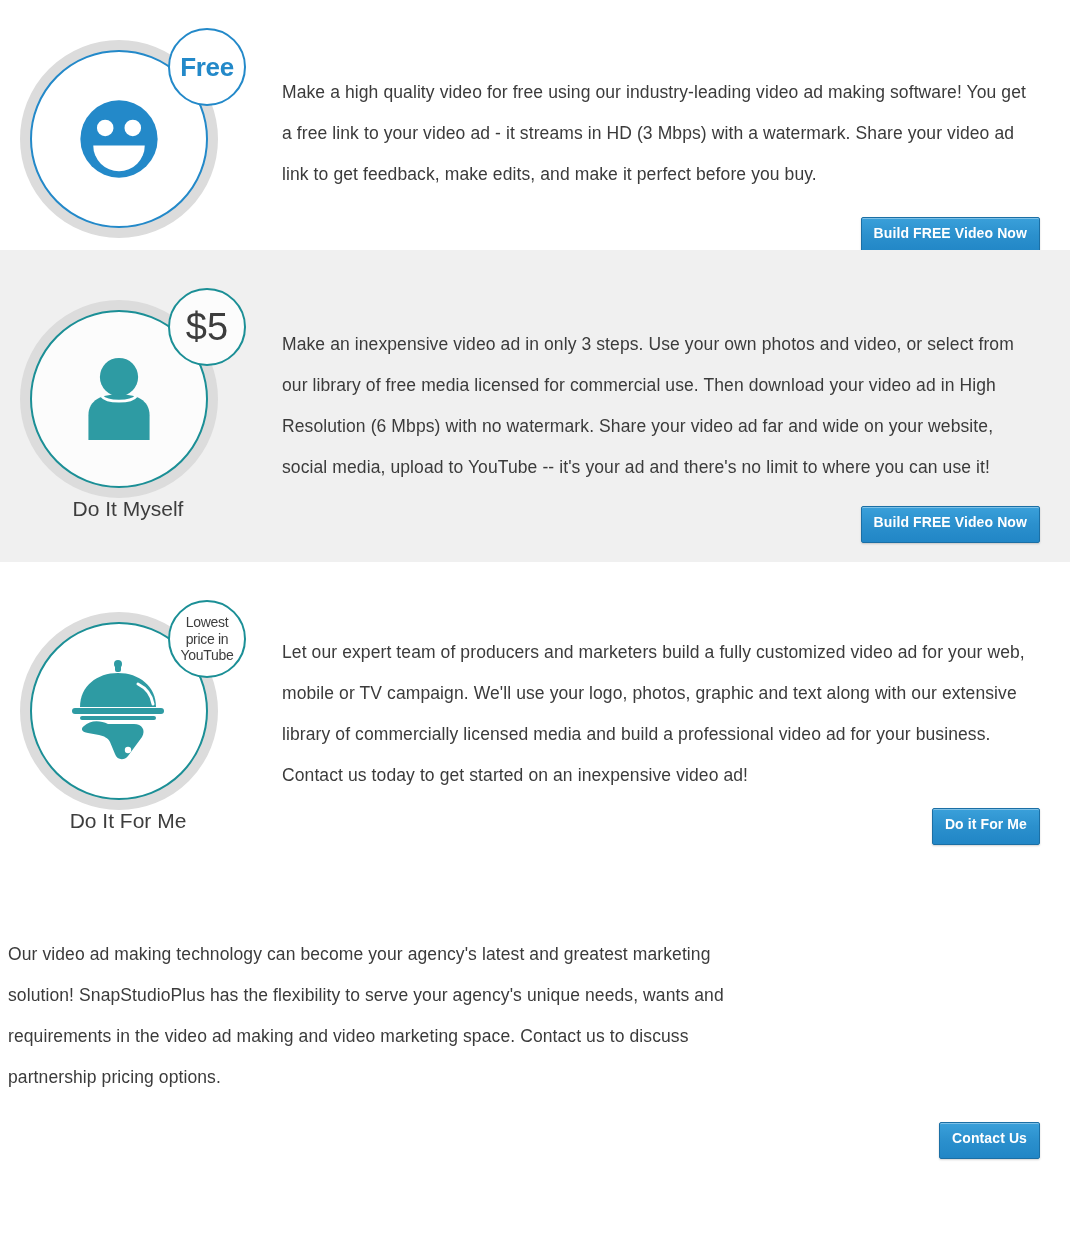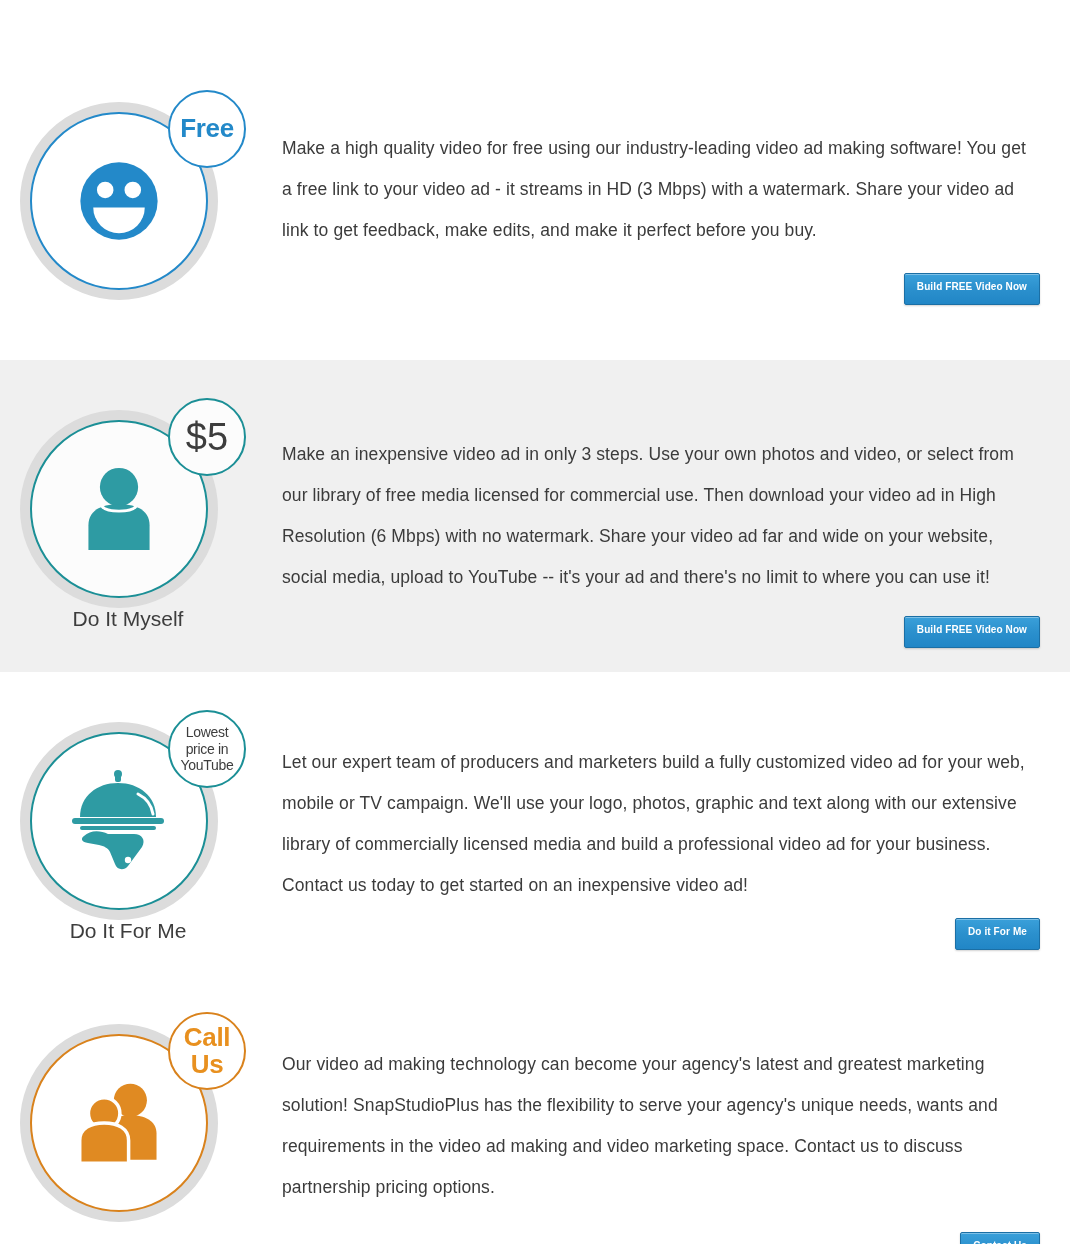--- a/index.html
+++ b/index.html
@@ -138,40 +138,40 @@
     justify-content: flex-end;
     padding-right: 2px;
   }
   .cta-btn {
     display: inline-block;
     background: linear-gradient(to bottom, #3aa0da 0%, #2b90cd 50%, #2186c6 100%);
     border: 1px solid #1b6fa5;
     border-radius: 2px;
     color: #ffffff;
     font-weight: bold;
-    font-size: 10px;
+    font-size: 14px;
     padding: 7px 12px 12px 12px;
     text-align: center;
     box-shadow: inset 0 1px 0 rgba(255,255,255,0.35), 0 1px 2px rgba(0,0,0,0.18);
     cursor: pointer;
     white-space: nowrap;
     letter-spacing: 0.1px;
   }
 
   
   .row-diy .ring-inner,
   .row-diy .bubble { border-color: #1b8f96; }
   .row-dfm .ring-inner,
   .row-dfm .bubble { border-color: #1b8f96; }
   .row-agency .ring-inner,
   .row-agency .bubble { border-color: #d9821c; }
   .row-agency .bubble-text { color: #e8901f; }
 
   
-  .row-free      { height: 360px; padding-top: 22px; align-items: center; }
+  .row-free      { height: 250px; padding-top: 22px; }
   .row-diy       { height: 312px; padding-top: 32px; }
   .row-dfm       { height: 312px; padding-top: 32px; }
   .row-agency    { height: 312px; padding-top: 22px; }
 
   .row-free .copy-col   { padding-top: 42px; }
   .row-diy .copy-col    { padding-top: 34px; }
   .row-dfm .copy-col    { padding-top: 30px; }
   .row-agency .copy-col { padding-top: 30px; }
 
   .row-free .btn-bar   { margin-top: 22px; }
@@ -264,40 +264,20 @@
     </div>
     <div class="copy-col">
       <p class="copy-text">Let our expert team of producers and marketers build a fully customized video ad for your web, mobile or TV campaign. We'll use your logo, photos, graphic and text along with our extensive library of commercially licensed media and build a professional video ad for your business. Contact us today to get started on an inexpensive video ad!</p>
       <div class="btn-bar">
         <span class="cta-btn">Do it For Me</span>
       </div>
     </div>
   </div>
 
   <div class="plan-row row-agency">
-    <div class="media-col">
-      <div class="badge-wrap">
-        <div class="ring-outer"></div>
-        <div class="ring-inner"></div>
-        <div class="glyph">
-          <svg width="96" height="84" viewBox="0 0 110 96" aria-hidden="true">
-            <g fill="#e08a22">
-              <circle cx="68" cy="22" r="19"></circle>
-              <path d="M38 90 V60 C38 45 52 39 68 39 C84 39 98 45 98 60 V90 Z"></path>
-              <circle cx="38" cy="37" r="18" stroke="#ffffff" stroke-width="4"></circle>
-              <path d="M10 94 V68 C10 54 23 48 38 48 C53 48 66 54 66 68 V94 Z" stroke="#ffffff" stroke-width="4"></path>
-            </g>
-          </svg>
-        </div>
-        <div class="bubble">
-          <span class="bubble-text">Call Us</span>
-        </div>
-      </div>
-      <div class="plan-label"></div>
-    </div>
     <div class="copy-col">
       <p class="copy-text">Our video ad making technology can become your agency's latest and greatest marketing solution! SnapStudioPlus has the flexibility to serve your agency's unique needs, wants and requirements in the video ad making and video marketing space. Contact us to discuss partnership pricing options.</p>
       <div class="btn-bar">
         <span class="cta-btn">Contact Us</span>
       </div>
     </div>
   </div>
 
 </div>
 

